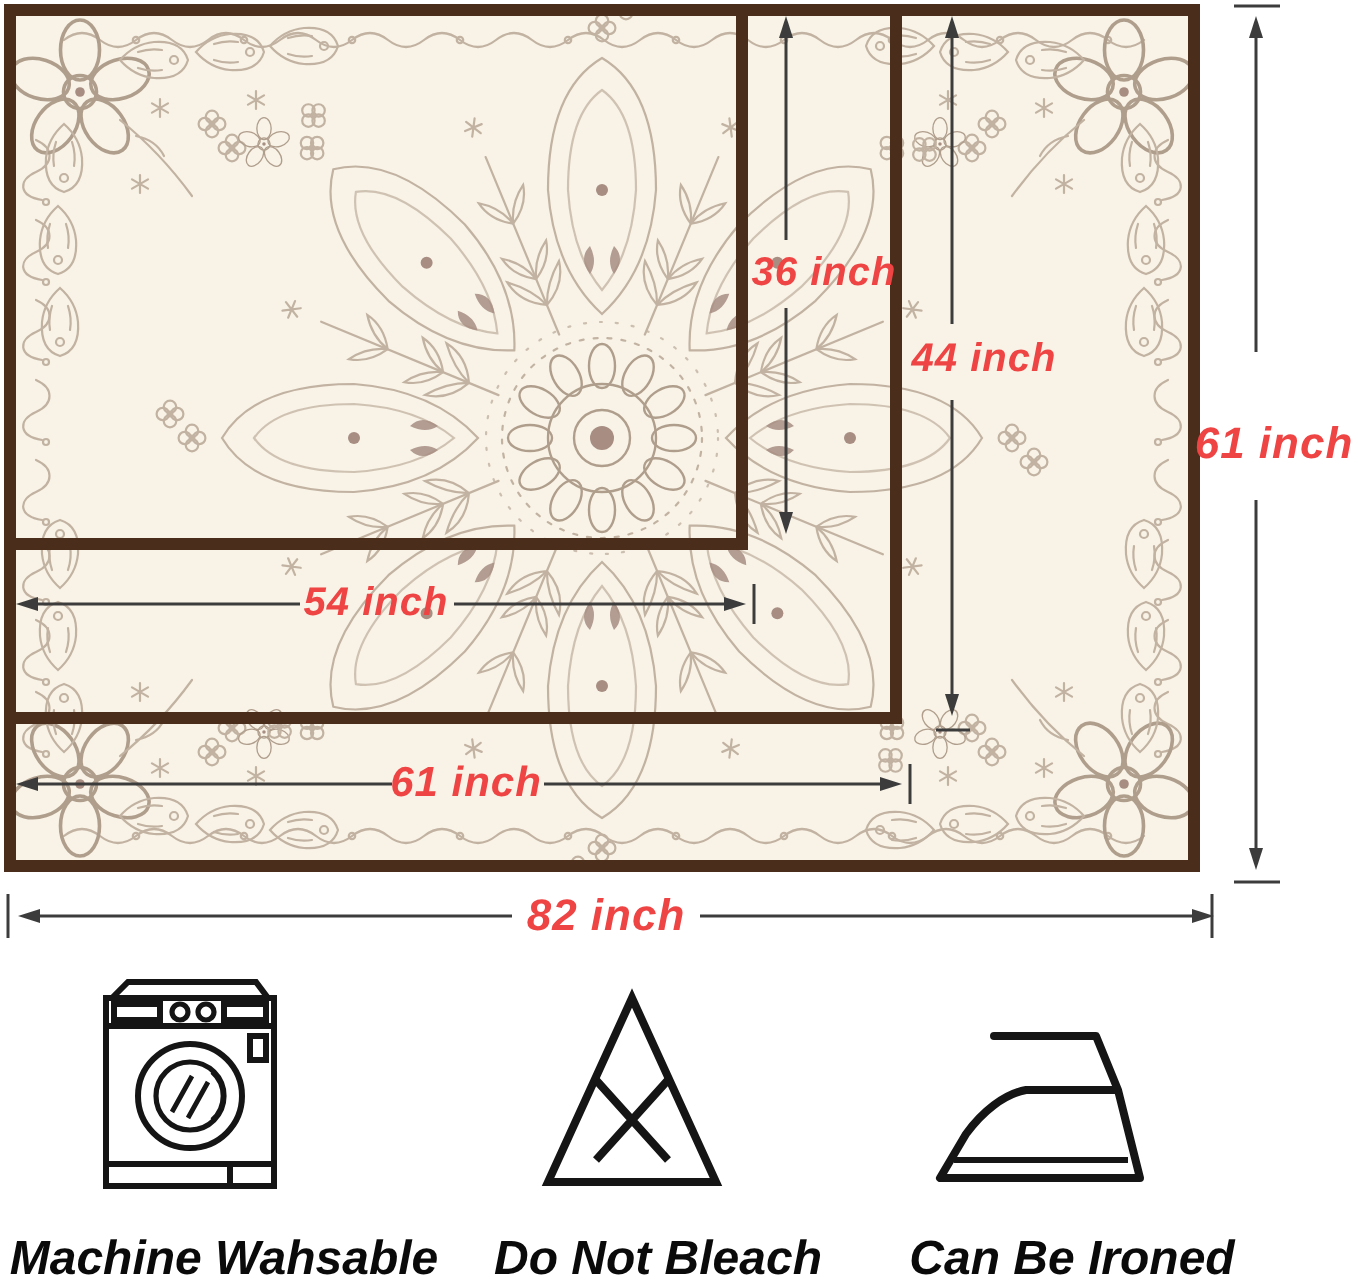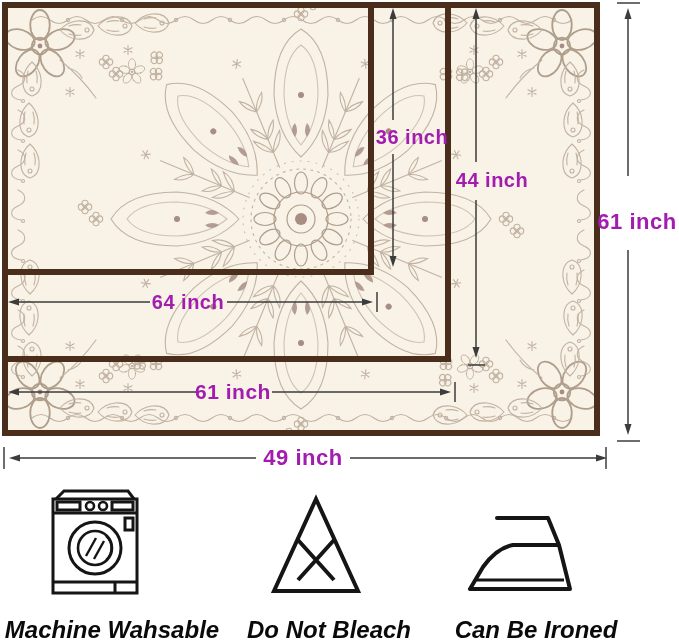--- a/index.html
+++ b/index.html
@@ -17,21 +17,21 @@
   
   .pat{stroke:#c2b2a2;fill:none;stroke-width:1.1;stroke-linecap:round;}
   .pat2{stroke:#b09e8d;fill:none;stroke-width:1.2;stroke-linecap:round;}
   .fillm{fill:#a78d82;stroke:none;}
 
   
   .dimsvg{position:absolute;left:0;top:0;pointer-events:none;}
   .dim{stroke:#3c3c3c;stroke-width:1.5;fill:none;}
   .dimhead{fill:#3c3c3c;stroke:none;}
   .dimlabel{position:absolute;transform:translate(-50%,-50%);white-space:nowrap;
-            font-weight:bold;color:#a21caf;font-size:20px;letter-spacing:.5px;}
+            font-weight:bold;font-style:italic;color:#ef4444;font-size:20px;letter-spacing:.5px;}
   .dimlabel.lg{font-size:22px;}
   .dimlabel.md{font-size:21px;}
 
   
   .careicon{position:absolute;}
   .careicon path,.careicon rect,.careicon circle,.careicon line
     {stroke:#151515;fill:none;}
   .carelabel{position:absolute;transform:translate(-50%,-50%);white-space:nowrap;
              font-weight:bold;font-style:italic;color:#0a0a0a;font-size:24px;}
 </style>
@@ -241,23 +241,23 @@
       <polygon class="dimhead" points="20,454.5 20,461.5 9,458"></polygon>
       <path class="dim" d="M20,458 H256 M350,458 H596"></path>
       <polygon class="dimhead" points="596,454.5 596,461.5 607,458"></polygon>
       <path class="dim" d="M606,447 V469"></path>
     </g>
   </svg>
 
   <div class="dimlabel" style="left:412px;top:137px;">36 inch</div>
   <div class="dimlabel" style="left:492px;top:180px;">44 inch</div>
   <div class="dimlabel lg" style="left:637px;top:222px;">61 inch</div>
-  <div class="dimlabel" style="left:188px;top:302px;">64 inch</div>
+  <div class="dimlabel" style="left:188px;top:302px;">54 inch</div>
   <div class="dimlabel md" style="left:233px;top:392px;">61 inch</div>
-  <div class="dimlabel lg" style="left:303px;top:458px;">49 inch</div>
+  <div class="dimlabel lg" style="left:303px;top:458px;">82 inch</div>
 
   <svg class="careicon" style="left:50px;top:487px;" width="90" height="108" viewBox="0 0 90 108" aria-hidden="true">
     <path d="M6,12 L14,4 H78 L84,12" stroke-width="3"></path>
     <rect x="3" y="12" width="84" height="94" stroke-width="3"></rect>
     <path d="M3,26 H87" stroke-width="3"></path>
     <rect x="7" y="15" width="23" height="8" stroke-width="3"></rect>
     <circle cx="40" cy="19" r="4" stroke-width="2.6"></circle>
     <circle cx="53" cy="19" r="4" stroke-width="2.6"></circle>
     <rect x="62" y="15" width="21" height="8" stroke-width="3"></rect>
     <rect x="75" y="31" width="8" height="12" stroke-width="3"></rect>

